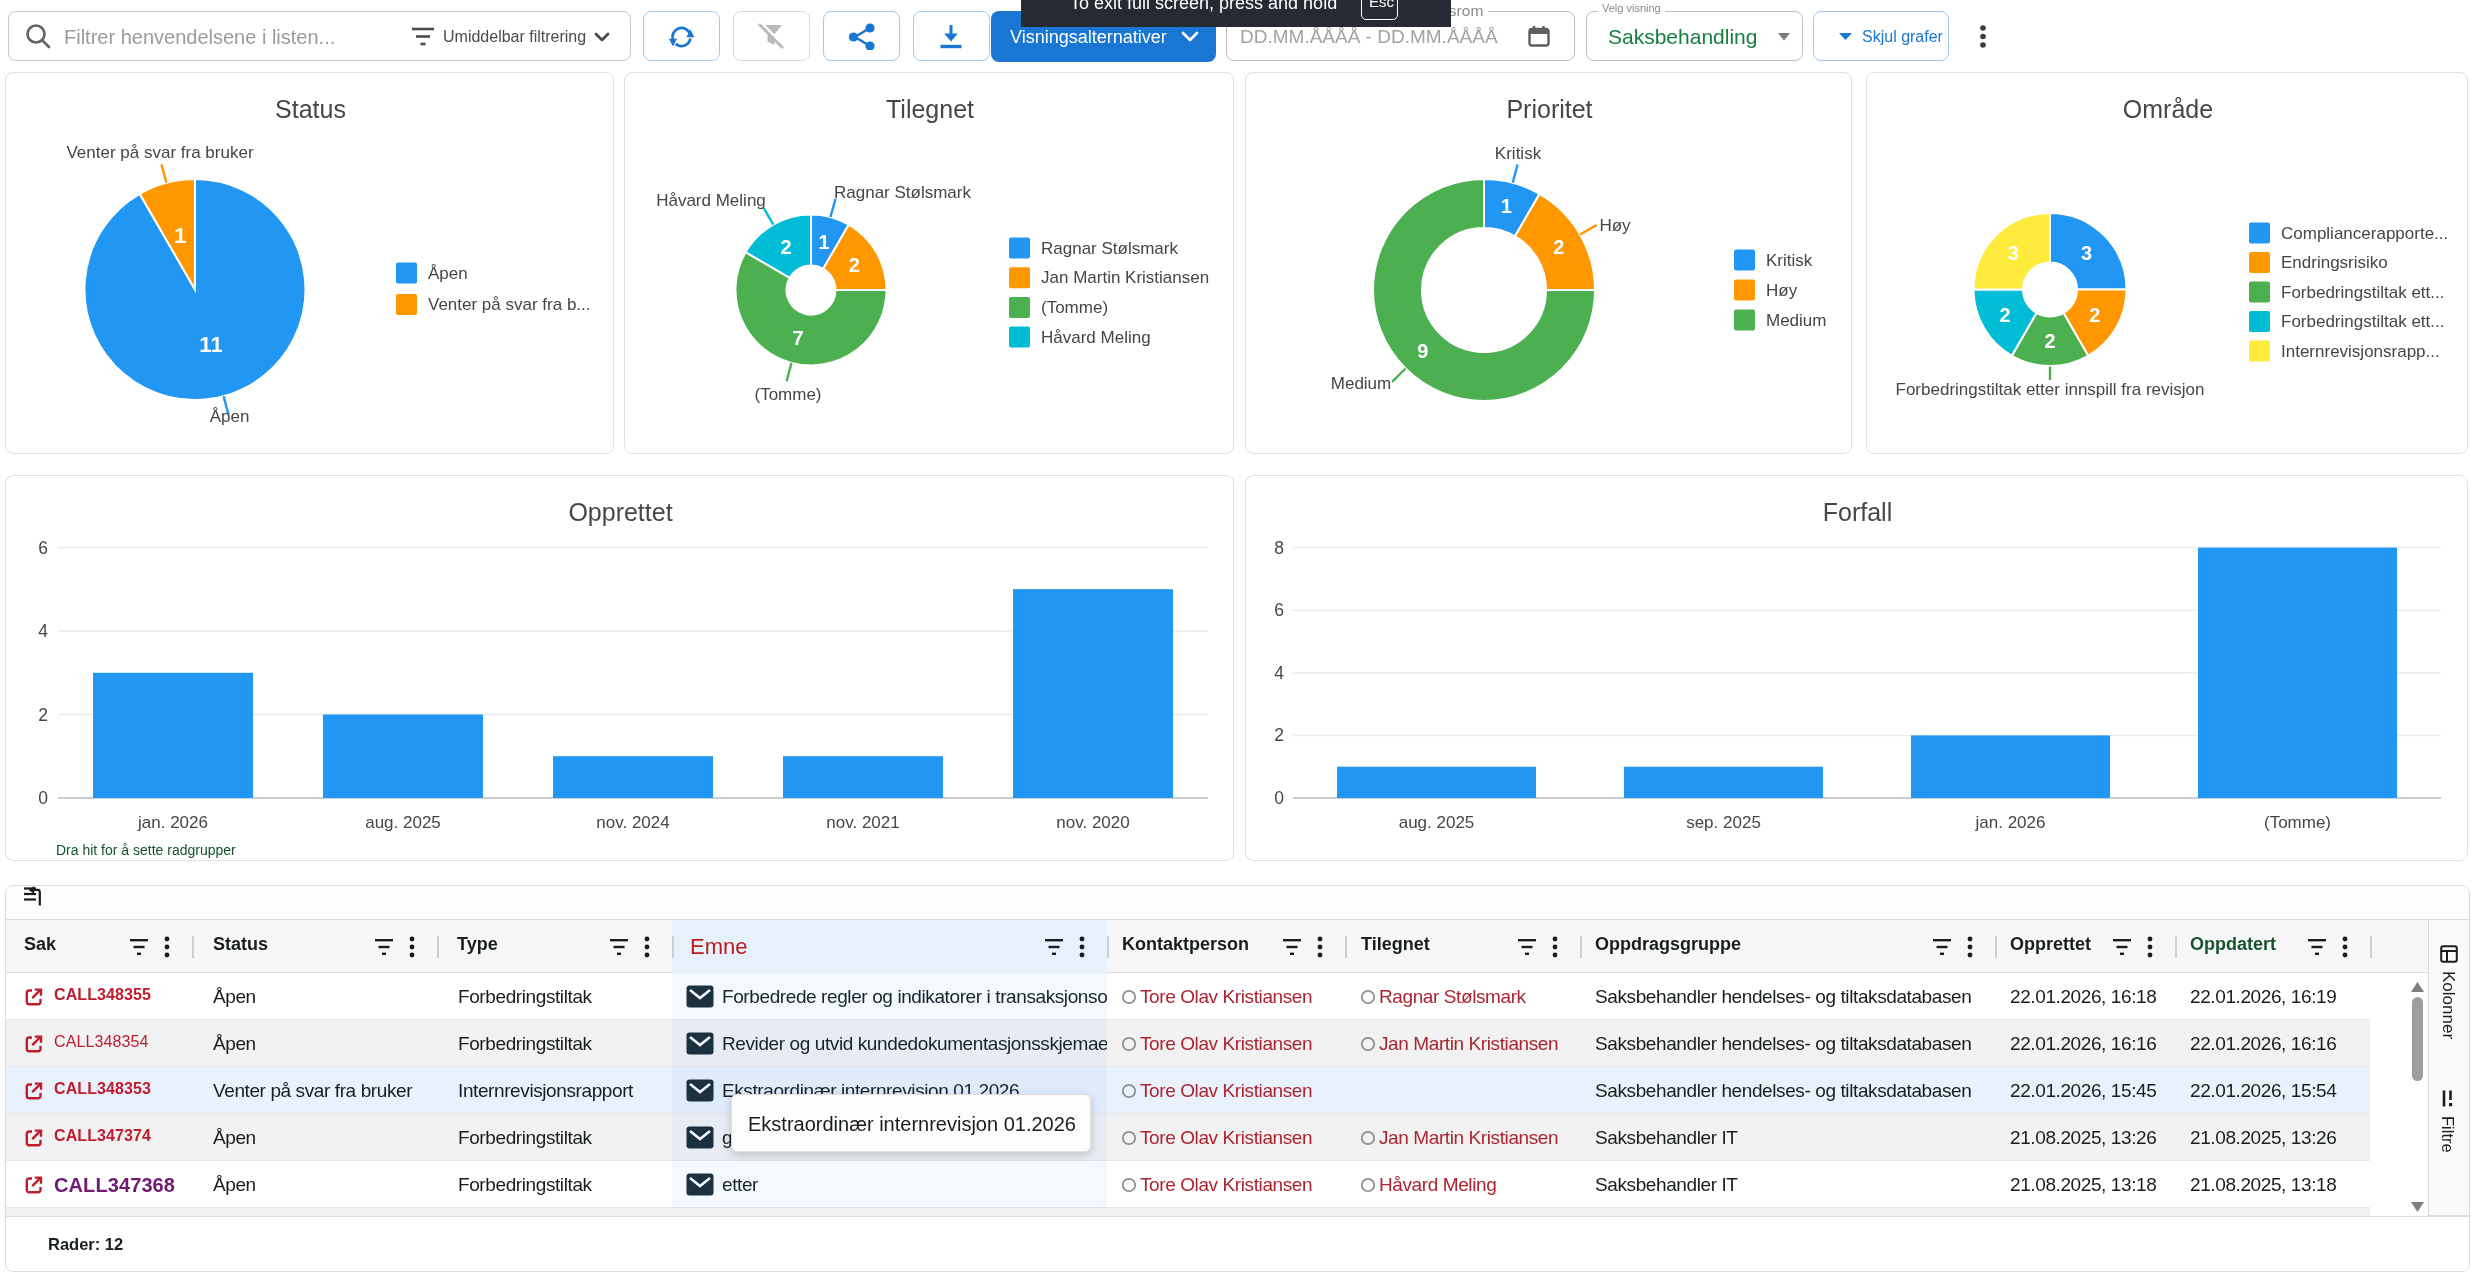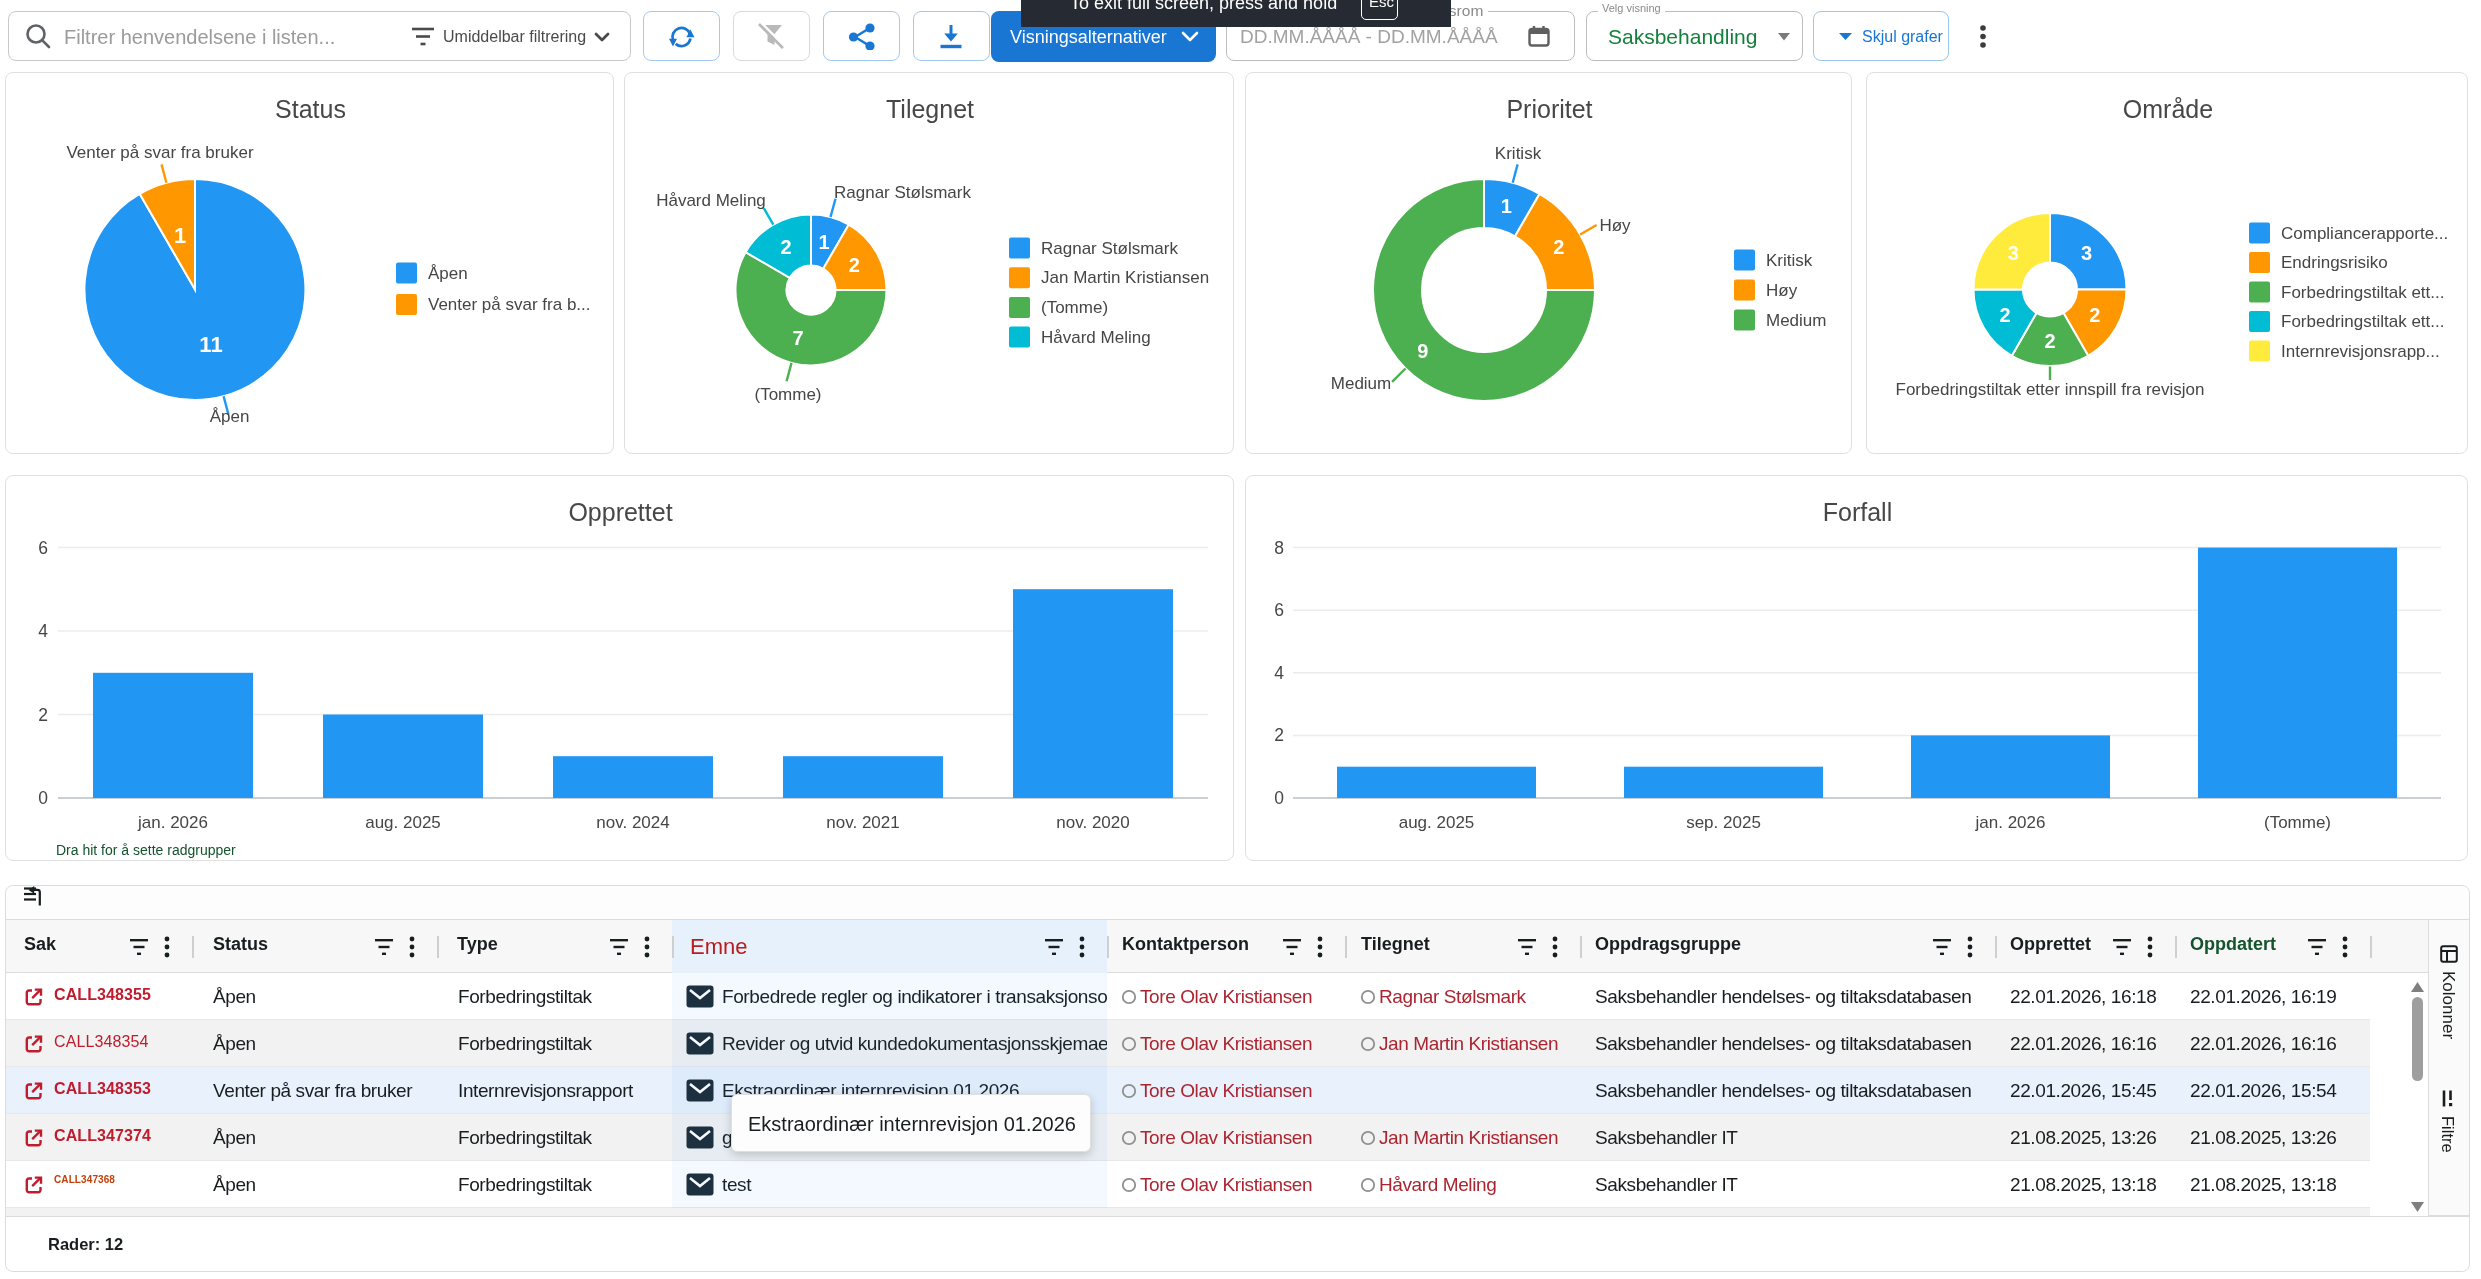--- a/index.html
+++ b/index.html
@@ -439,29 +439,29 @@
 <div class="cell" style="left:1379px;top:1126.5px;color:#ab2531">Jan Martin Kristiansen</div>
 <div class="cell" style="left:1595px;top:1126.5px">Saksbehandler IT</div>
 <div class="cell" style="left:2010px;top:1126.5px">21.08.2025, 13:26</div>
 <div class="cell" style="left:2190px;top:1126.5px">21.08.2025, 13:26</div>
 <div class="abs" style="left:6px;top:1161px;width:2364px;height:47px;background:#ffffff;border-bottom:1px solid #e8e8e8"></div>
 <svg class="abs" style="left:24px;top:1174.5px" width="20" height="20" viewBox="0 0 20 20">
     <path d="M8 3.5 H5 A2.2 2.2 0 0 0 2.8 5.7 V15 A2.2 2.2 0 0 0 5 17.2 H14.3 A2.2 2.2 0 0 0 16.5 15 V12" fill="none" stroke="#bf1c2e" stroke-width="2.4"></path>
     <line x1="8.2" y1="11.2" x2="16.2" y2="3.2" stroke="#bf1c2e" stroke-width="2.4"></line>
     <path d="M10.8 2.6 H17 V8.8" fill="none" stroke="#bf1c2e" stroke-width="2.4"></path>
   </svg>
-<div class="cell" style="left:54px;top:1173.5px;font-size:10px;font-weight:bold;letter-spacing:0.1px;color:#c2410c">CALL347368</div>
+<div class="cell" style="left:54px;top:1173.5px;font-size:20px;font-weight:bold;letter-spacing:0.1px;color:#701a75">CALL347368</div>
 <div class="cell" style="left:213px;top:1173.5px">Åpen</div>
 <div class="cell" style="left:458px;top:1173.5px">Forbedringstiltak</div>
 <div class="abs" style="left:672px;top:1161px;width:435px;height:47px;overflow:hidden">
     <svg style="position:absolute;left:14px;top:12.0px" width="28" height="23" viewBox="0 0 28 23">
       <rect x="0.5" y="0.5" width="27" height="22" rx="3" fill="#1d2b36"></rect>
       <polyline points="4,5 14,13 24,5" fill="none" stroke="#fff" stroke-width="2.6"></polyline>
     </svg>
-    <div style="position:absolute;left:50px;top:12.5px;font-size:19px;letter-spacing:-0.4px;color:#181d1f;white-space:nowrap">test</div>
+    <div style="position:absolute;left:50px;top:12.5px;font-size:19px;letter-spacing:-0.4px;color:#181d1f;white-space:nowrap">etter</div>
   </div>
 <svg class="abs" style="left:1121px;top:1176.5px" width="16" height="16" viewBox="0 0 16 16">
     <circle cx="8" cy="8" r="6.2" fill="none" stroke="#8f8f8f" stroke-width="1.8"></circle>
   </svg>
 <div class="cell" style="left:1140px;top:1173.5px;color:#ab2531">Tore Olav Kristiansen</div>
 <svg class="abs" style="left:1360px;top:1176.5px" width="16" height="16" viewBox="0 0 16 16">
     <circle cx="8" cy="8" r="6.2" fill="none" stroke="#8f8f8f" stroke-width="1.8"></circle>
   </svg>
 <div class="cell" style="left:1379px;top:1173.5px;color:#ab2531">Håvard Meling</div>
 <div class="cell" style="left:1595px;top:1173.5px">Saksbehandler IT</div>

